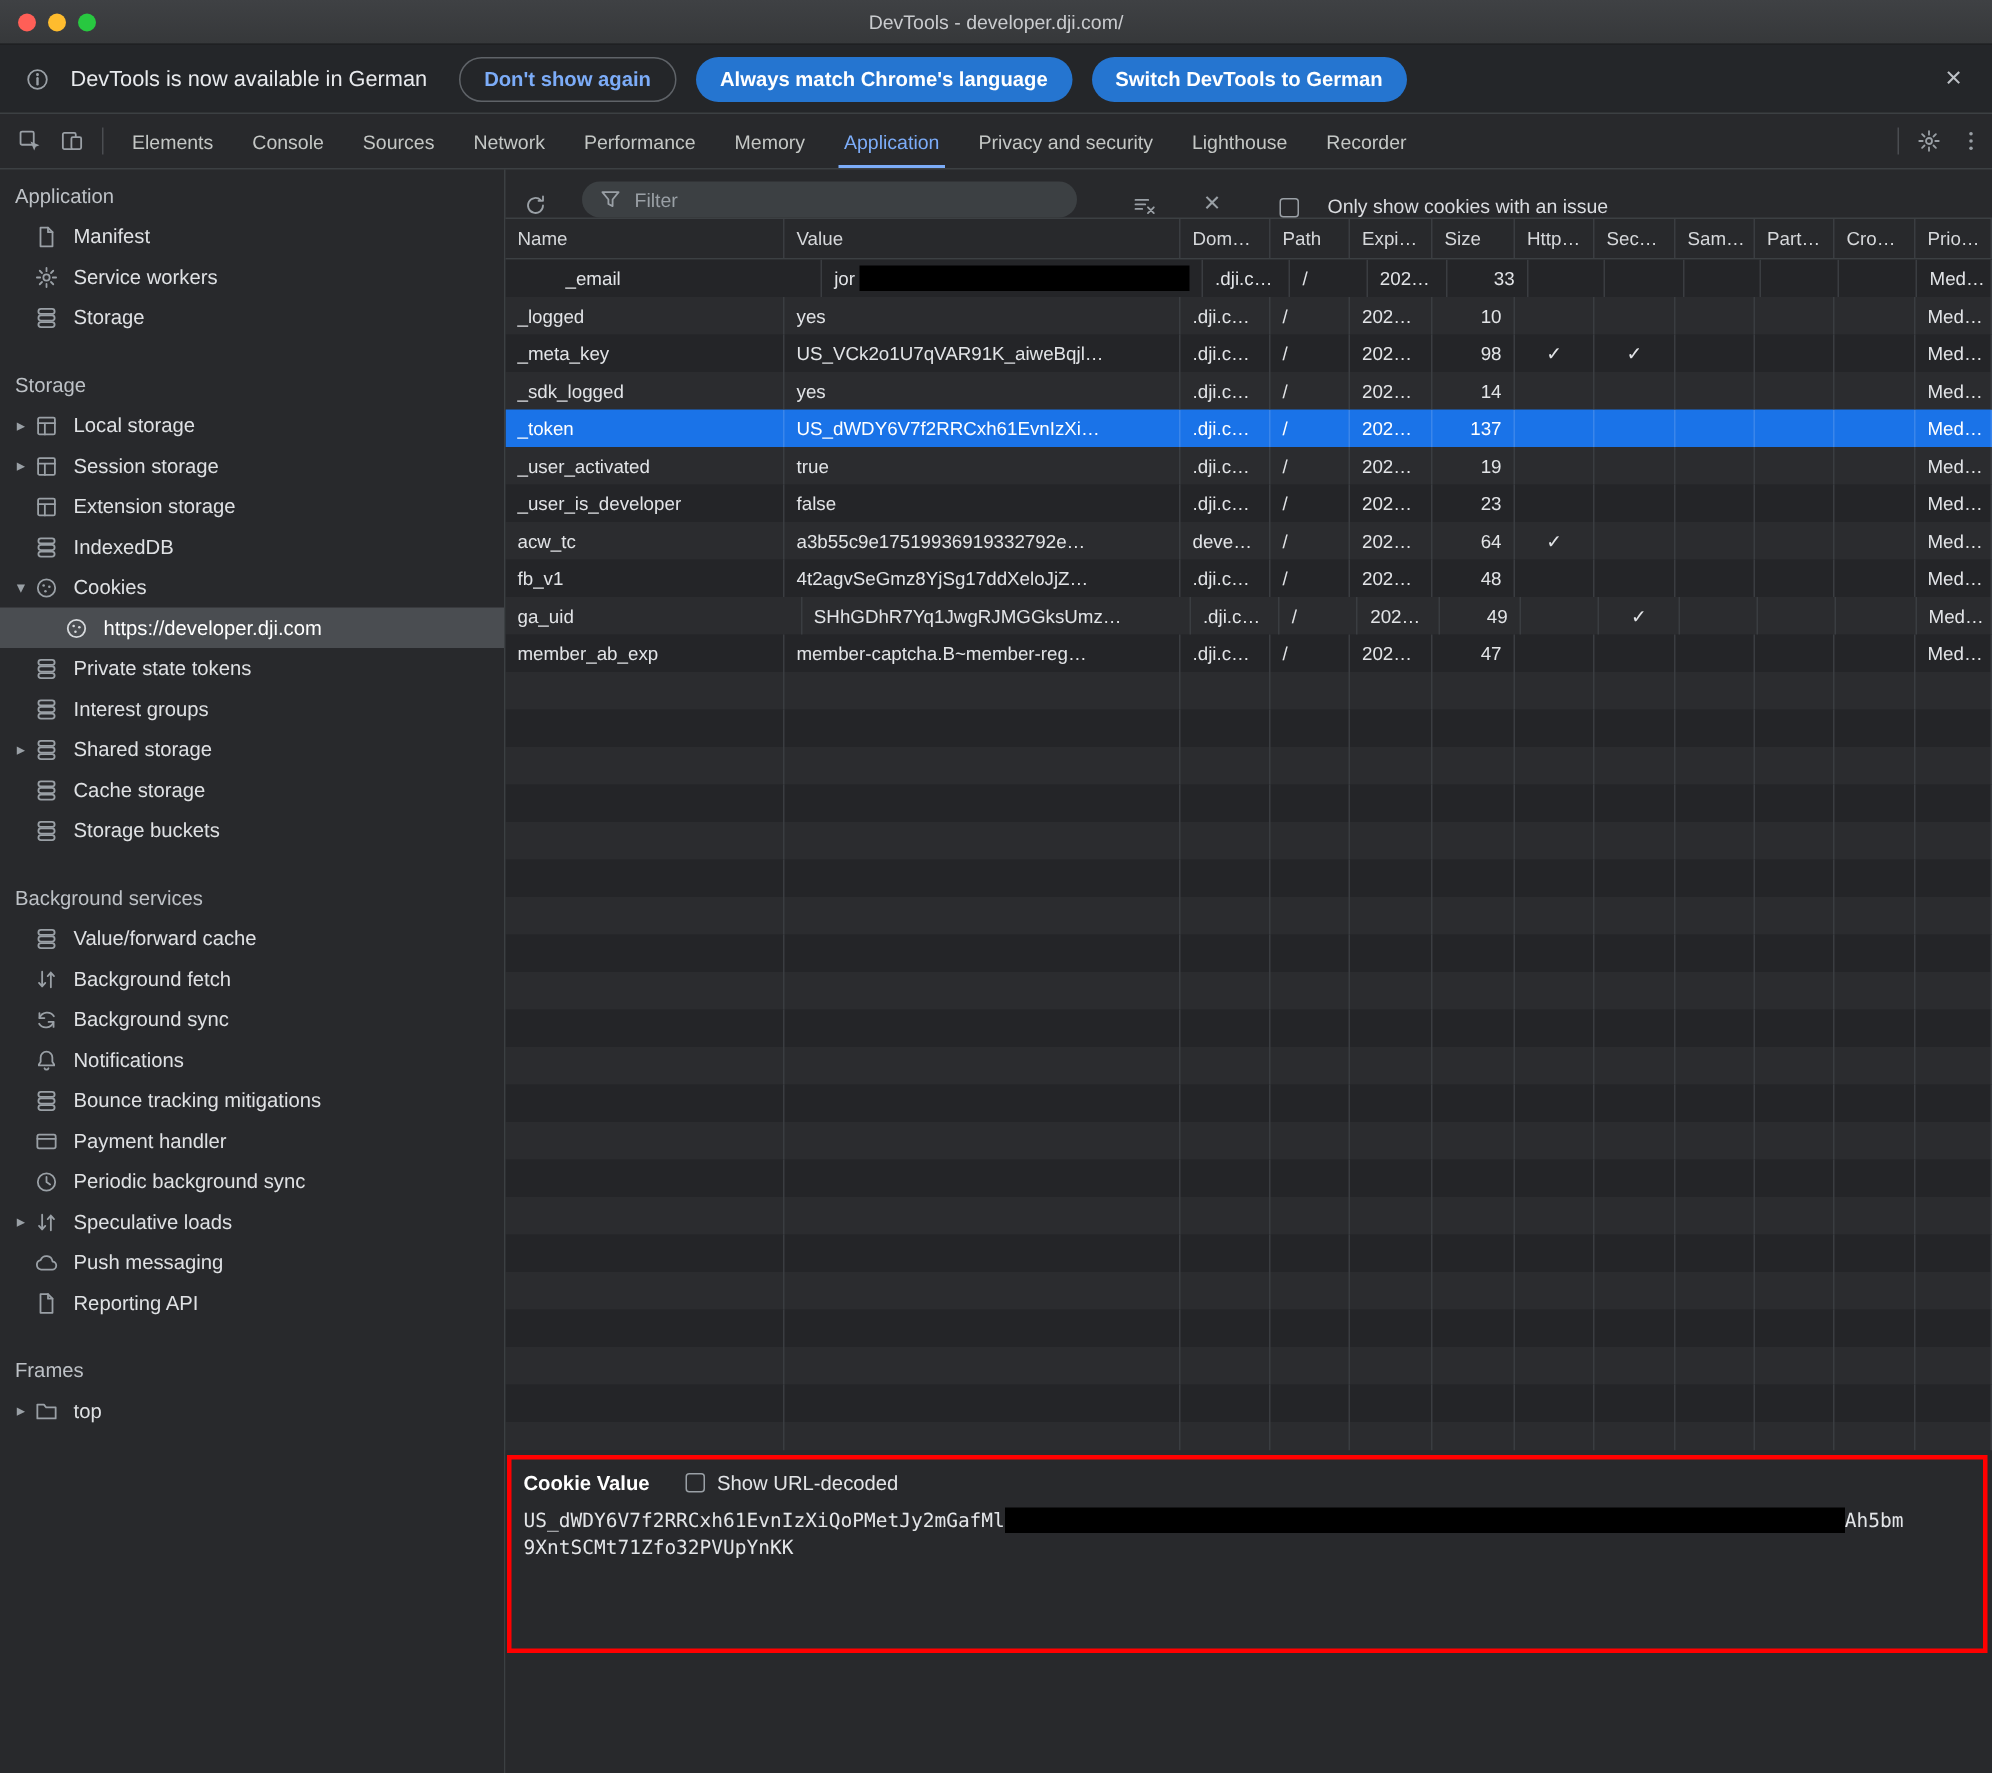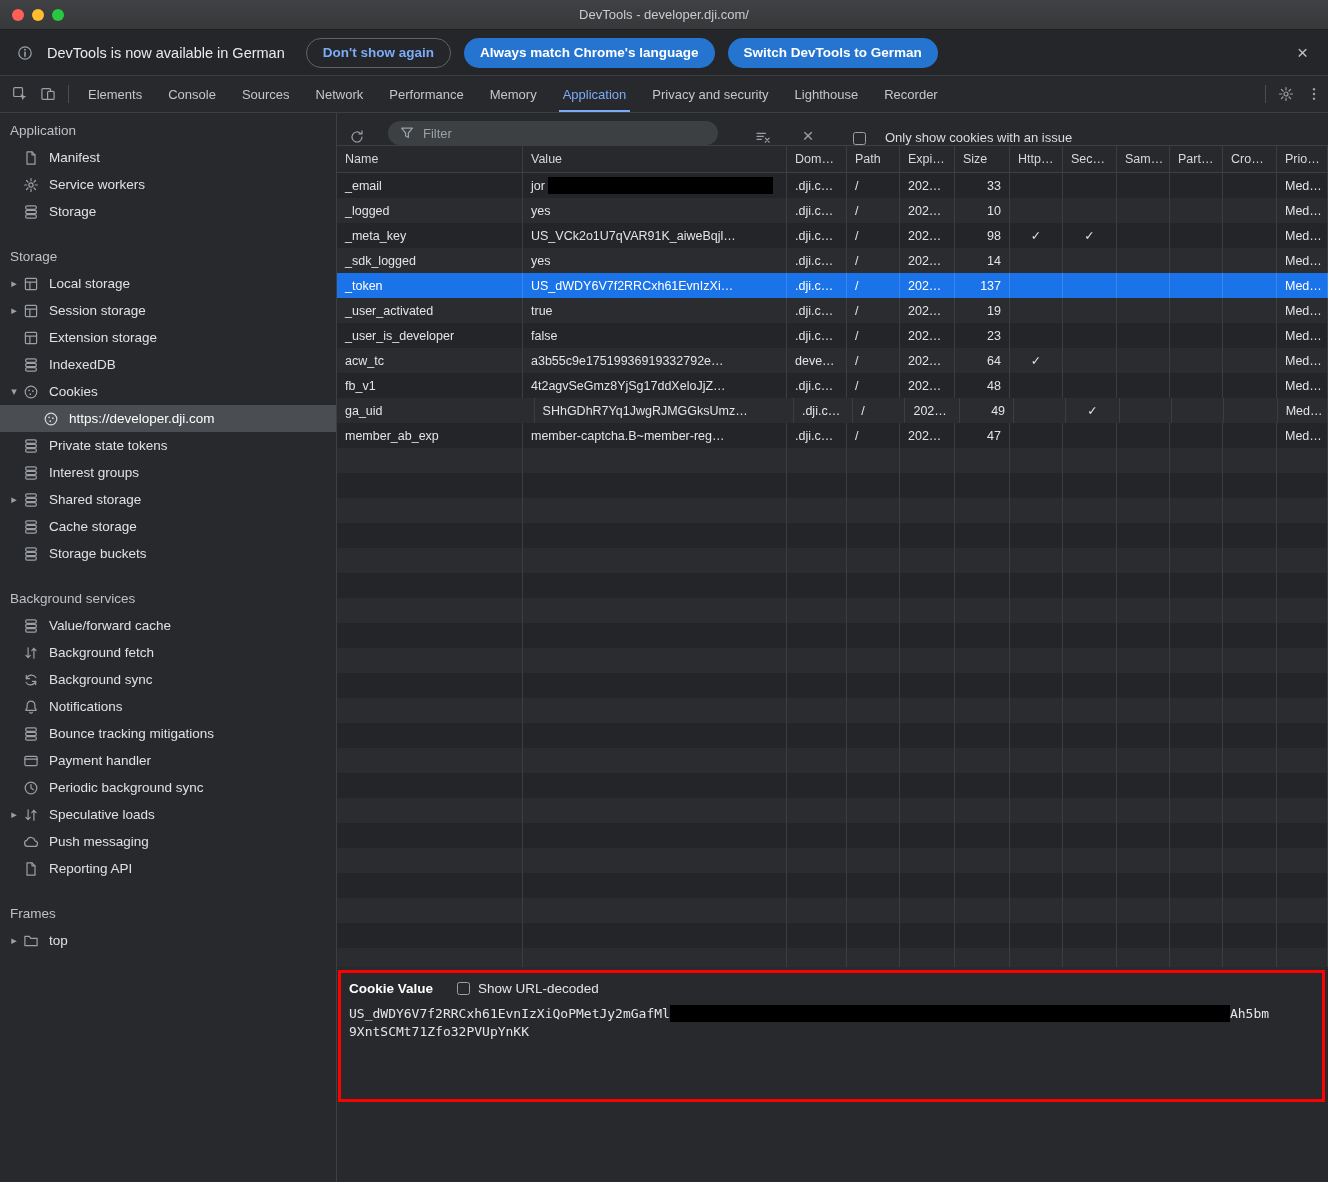--- a/index.html
+++ b/index.html
@@ -482,21 +482,21 @@
           <div class="hcell" style="width: 55px;">Size</div>
           <div class="hcell" style="width: 53px;">Http…</div>
           <div class="hcell" style="width: 54px;">Sec…</div>
           <div class="hcell" style="width: 53px;">Sam…</div>
           <div class="hcell" style="width: 53px;">Part…</div>
           <div class="hcell" style="width: 54px;">Cro…</div>
           <div class="hcell" style="width: 51px;">Prio…</div>
         </div>
       <div class="grid-body" id="gridBody">
           <div class="grow">
-            <div class="gcell" style="width: 186px;">_email</div>
+            <div class="gcell" style="width: 186px; margin-left: 32px;">_email</div>
             <div class="gcell" style="width: 264px;">
               <span>jor</span>
               <span class="redact email"></span>
             </div>
             <div class="gcell" style="width: 60px;">.dji.c…</div>
             <div class="gcell" style="width: 53px;">/</div>
             <div class="gcell" style="width: 55px;">202…</div>
             <div class="gcell num" style="width: 55px;">33</div>
             <div class="gcell center" style="width: 53px;"></div>
             <div class="gcell center" style="width: 54px;"></div>

